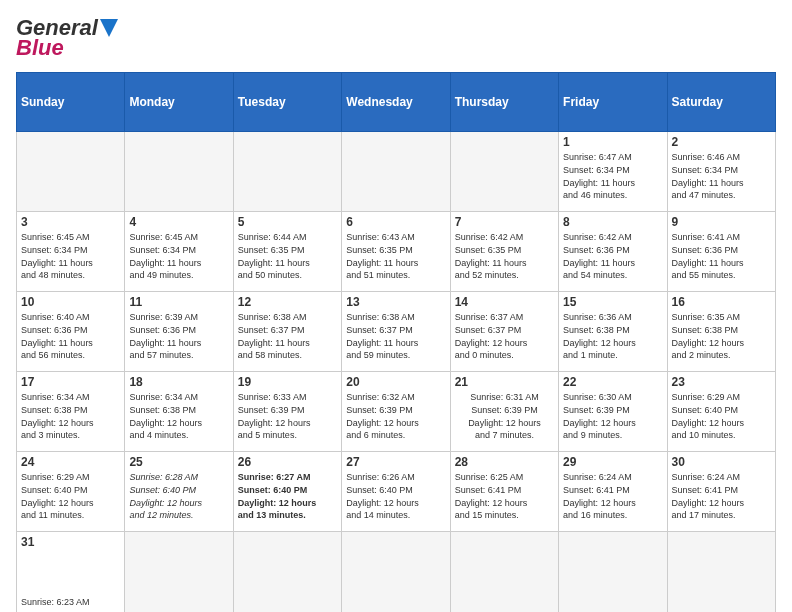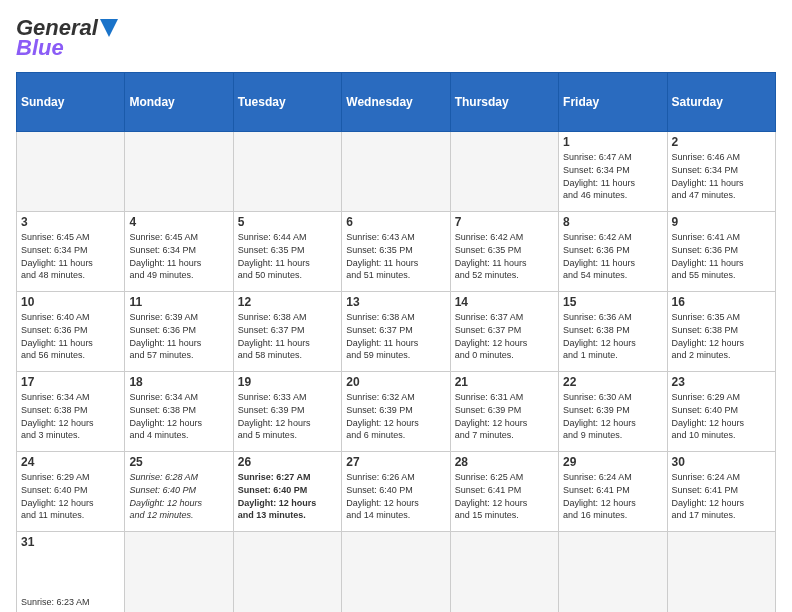--- a/index.html
+++ b/index.html
@@ -82,21 +82,21 @@
 
 <div class="header">
   <div class="logo">
   <div style="display:flex;flex-direction:column;line-height:1.1;">
     <div style="display:flex;align-items:center;gap:2px;">
       <span style="font-size:22px;font-weight:bold;color:#333;">General</span>
       <svg width="18" height="18" viewBox="0 0 18 18">
         <polygon points="0,0 18,0 9,18" fill="#1a73c9"></polygon>
       </svg>
     </div>
-    <span style="font-size:22px;font-weight:bold;color:#8b5cf6;margin-top:-4px;">Blue</span>
+    <span style="font-size:22px;font-weight:bold;color:#be185d;margin-top:-4px;">Blue</span>
   </div>
 </div>
   <div class="title-block">
     <div class="month-year"></div>
     <div class="location"></div>
   </div>
 </div>
 
 <table class="calendar">
   <thead>
@@ -258,21 +258,21 @@
         </td>
         <td>
           <span class="day-num">20</span>
           <div class="day-info" style="white-space: pre-line;">Sunrise: 6:32 AM
 Sunset: 6:39 PM
 Daylight: 12 hours
 and 6 minutes.</div>
         </td>
         <td>
           <span class="day-num">21</span>
-          <div class="day-info" style="white-space: pre-line;">Sunrise: 6:31 AM
+          <div class="day-info" style="white-space: pre-line; text-align: center;">Sunrise: 6:31 AM
 Sunset: 6:39 PM
 Daylight: 12 hours
 and 7 minutes.</div>
         </td>
         <td>
           <span class="day-num">22</span>
           <div class="day-info" style="white-space: pre-line;">Sunrise: 6:30 AM
 Sunset: 6:39 PM
 Daylight: 12 hours
 and 9 minutes.</div>

